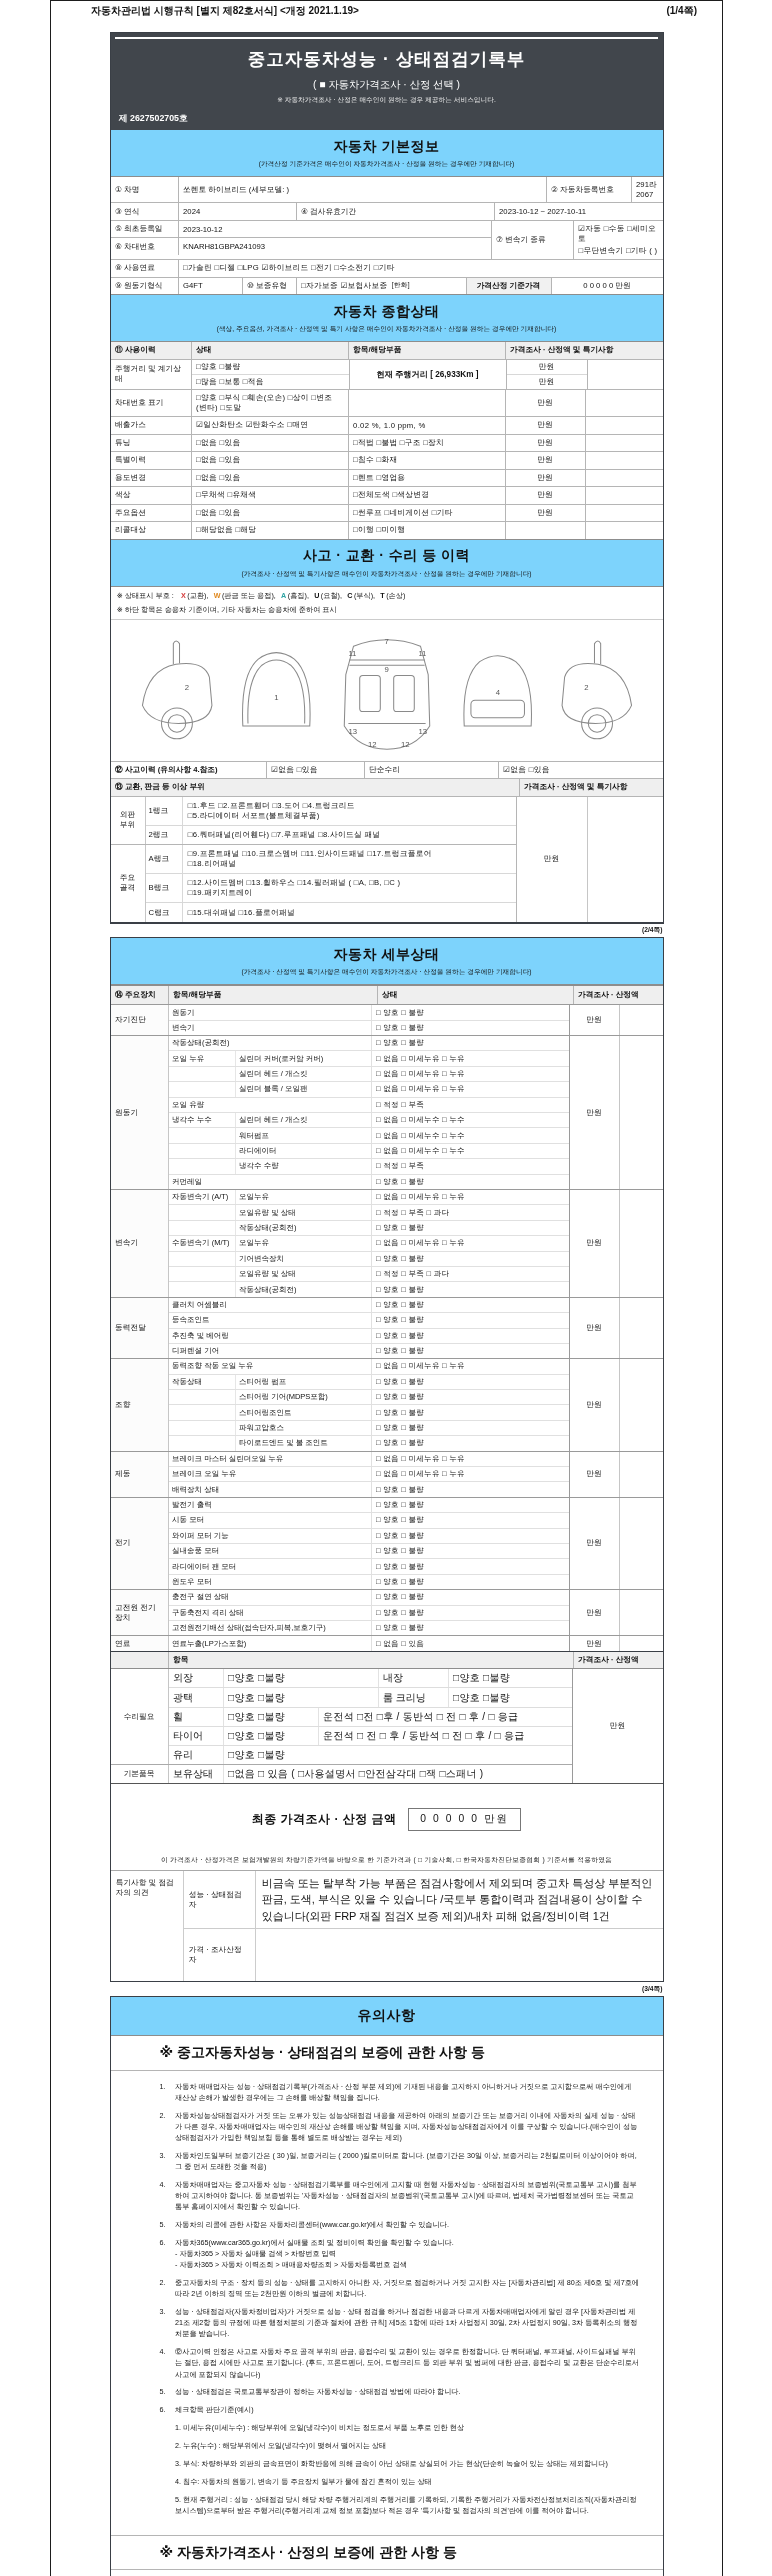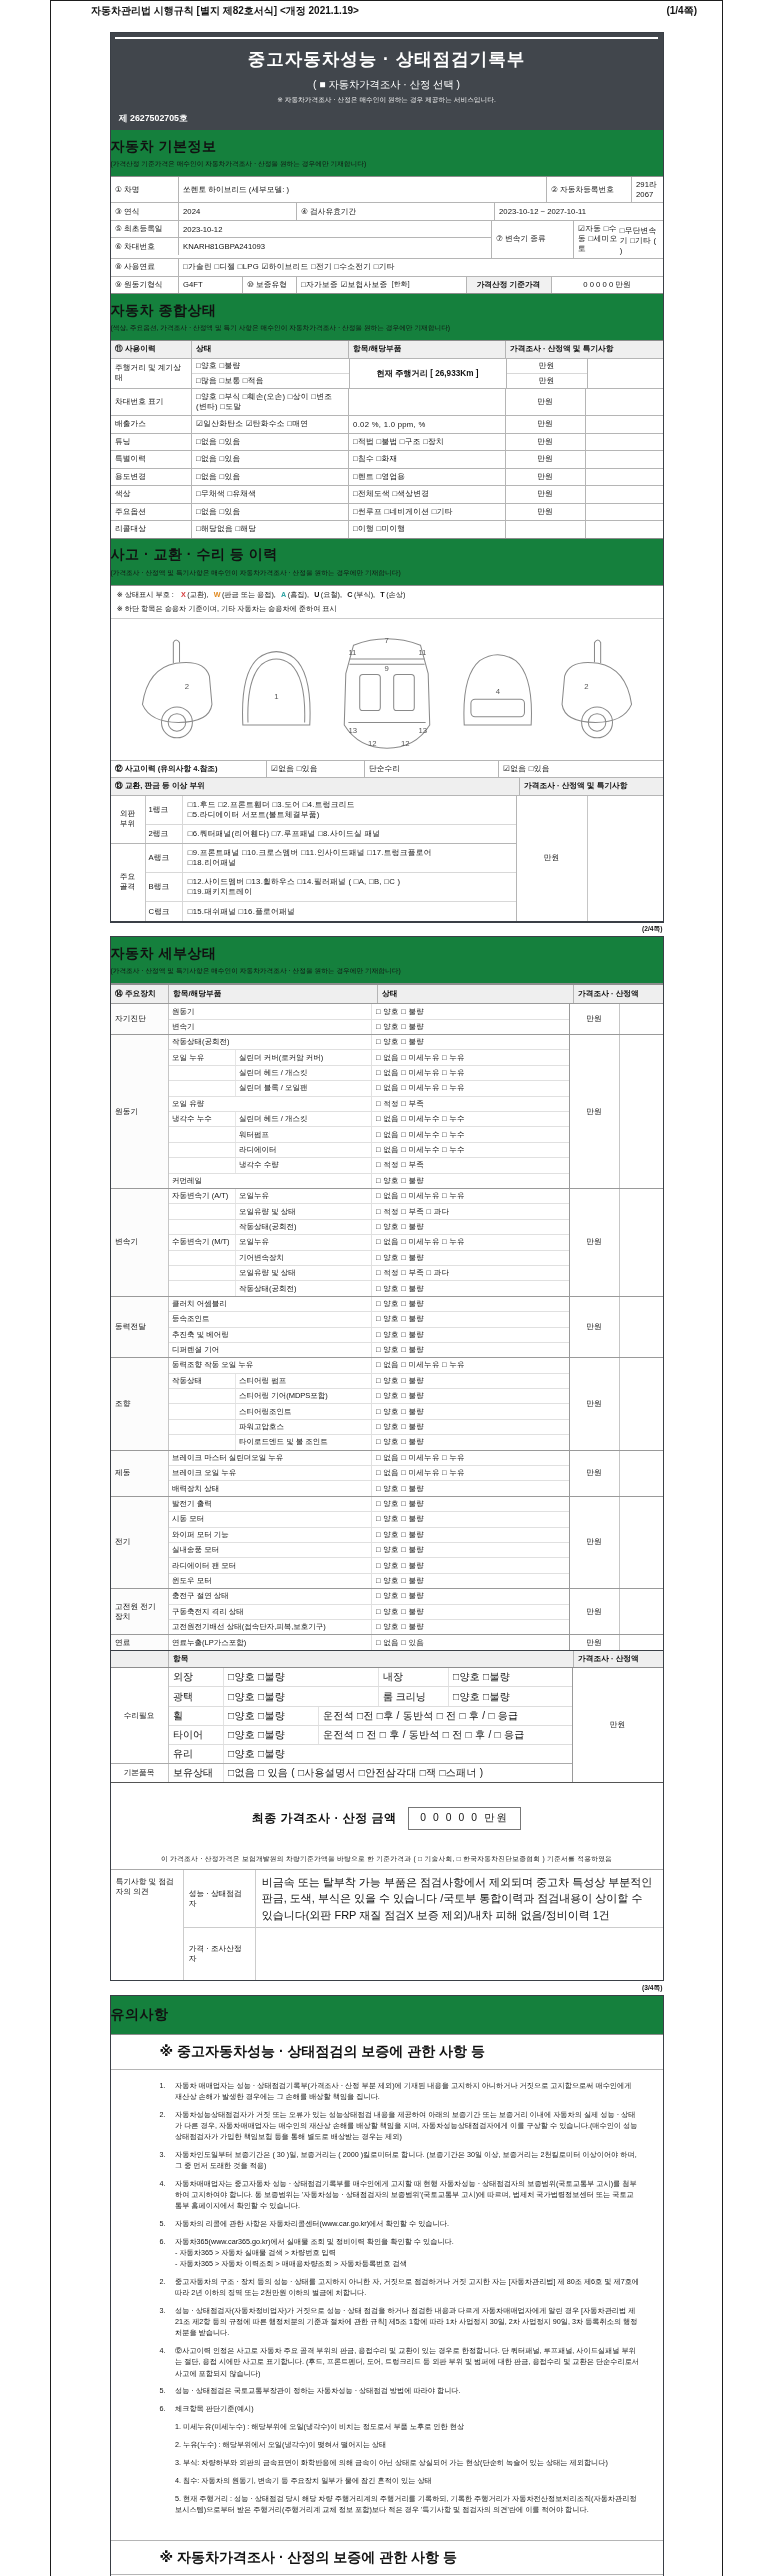--- a/index.html
+++ b/index.html
@@ -10,21 +10,21 @@
   .marker{text-align:right;font-size:6.7px;padding:2.1px 1px;font-weight:bold}
   .pagebox{border:1.5px solid #3a3f46;background:#fff}
   
   .darkband{background:#41464c;color:#fff;padding:4.1px 3.1px 5.2px}
   .whiteline{height:2.1px;background:#fff;margin:0 1px 8.2px}
   .bigtitle{font-size:17.5px;font-weight:bold;text-align:center;letter-spacing:1px}
   .tsub{font-size:10.3px;text-align:center;margin-top:6.2px}
   .tnote{font-size:6.7px;text-align:center;margin-top:4.1px;color:#eee}
   .docno{font-size:8.8px;font-weight:bold;padding:8.2px 5.2px 0}
   
-  .secband{background:#15803d;border-bottom:0.5px solid #8d8d8d;padding:7.7px 0 6.7px}
+  .secband{background:#7dd3fc;border-bottom:0.5px solid #8d8d8d;text-align:center;padding:7.7px 0 6.7px}
   .secband .t{font-size:14px;font-weight:bold;letter-spacing:0.5px}
   .secband .s{font-size:6.7px;margin-top:4.6px}
   
   .fr{display:flex;border-top:0.5px solid #b5b5b5;align-items:stretch}
   .fr.first{border-top:none}
   .fc{box-sizing:border-box;padding:3.1px 4.6px;border-left:0.5px solid #b5b5b5;display:flex;align-items:center;font-size:7.7px;min-height:16.5px}
   .fc.nl{border-left:none}
   .ctr{justify-content:center;text-align:center}
   .bold{font-weight:bold}
   .hd{background:#efefef}
@@ -76,21 +76,21 @@
   .finalrow{border-top:1px solid #555;text-align:center;padding:24px 0;display:flex;align-items:center;justify-content:center;gap:11.3px}
   .finalrow .lbl{font-size:12px;font-weight:bold;letter-spacing:0.5px}
   .finalrow .amt{border:1px solid #777;padding:3.1px 11.3px;font-size:10.3px;letter-spacing:2.1px}
   .finalnote{text-align:center;font-size:6.7px;padding:1px 0 5.2px;border-bottom:0.5px solid #aaa}
   .oprow{display:flex;border-top:0.5px solid #bbb}
   .opg{width:72px;flex:none;display:flex;align-items:center;padding:3.1px 5.2px;font-size:7.7px;box-sizing:border-box}
   .opl{width:72px;flex:none;border-left:0.5px solid #ccc;display:flex;align-items:center;padding:3.1px 5.2px;font-size:7.7px;box-sizing:border-box}
   .opt{flex:1;border-left:0.5px solid #ccc;padding:4.1px 6.2px;font-size:11px;line-height:1.5;display:flex;align-items:flex-start}
   
   .nhead{border-bottom:0.5px solid #b5b5b5;padding:8.2px 0 7.2px 49px;font-size:14px;font-weight:bold}
-  .nhead.mid{border-top:0.5px solid #b5b5b5;margin-top:10px}
+  .nhead.mid{border-top:0.5px solid #b5b5b5;margin-top:4px}
   .nbody{padding:10.3px 23px 8.2px 49px}
   .nitem{display:flex;margin-bottom:6.7px;font-size:7.2px;line-height:1.55}
   .nitem .nn{width:15.5px;flex:none}
   .nitem .nt{flex:1;white-space:pre-line}
   .cbcell{letter-spacing:0.3px}
 </style>
 </head>
 <body>
 
 <div class="sheet">
@@ -133,21 +133,21 @@
             <div class="fr first">
               <div class="fc nl" style="width:67px">⑤ 최초등록일</div>
               <div class="fc" style="flex:1">2023-10-12</div>
             </div>
             <div class="fr">
               <div class="fc nl" style="width:67px">⑥ 차대번호</div>
               <div class="fc" style="flex:1">KNARH81GBPA241093</div>
             </div>
           </div>
           <div class="fc" style="width:82px">⑦ 변속기 종류</div>
-          <div class="fc cbcell" style="flex:1;flex-direction:row;align-items:center;justify-content:center">
+          <div class="fc cbcell" style="flex:1;flex-direction:column;align-items:center;justify-content:center">
             <div>☑자동  □수동  □세미오토</div>
             <div style="margin-top:2.1px">□무단변속기  □기타 (      )</div>
           </div>
         </div>
         <div class="fr">
           <div class="fc nl" style="width:67px">⑧ 사용연료</div>
           <div class="fc cbcell" style="flex:1">□가솔린  □디젤  □LPG  ☑하이브리드  □전기  □수소전기  □기타</div>
         </div>
         <div class="fr" style="border-bottom:0.5px solid #8d8d8d">
           <div class="fc nl" style="width:67px">⑨ 원동기형식</div>

